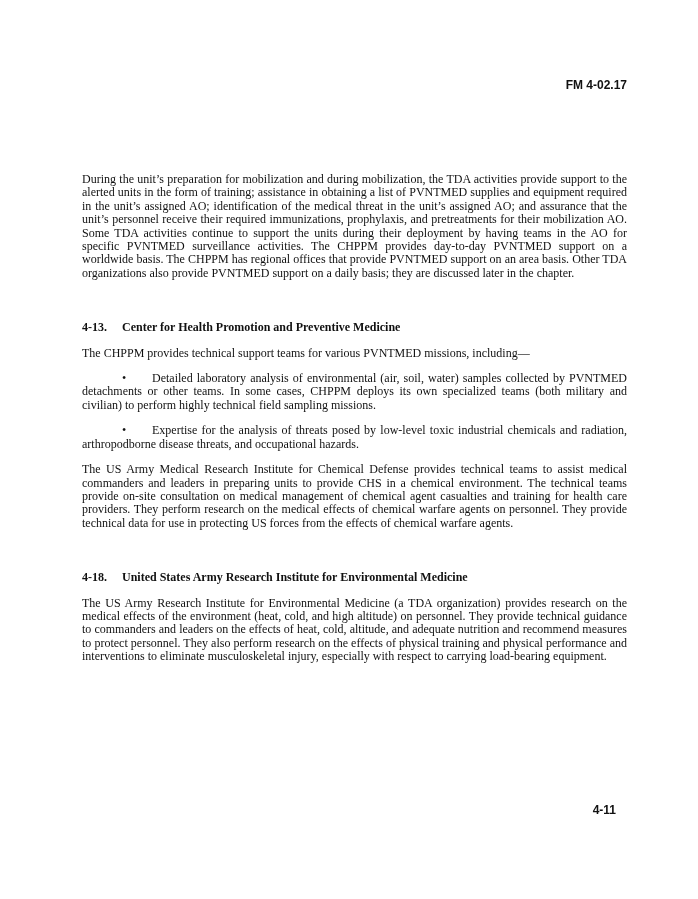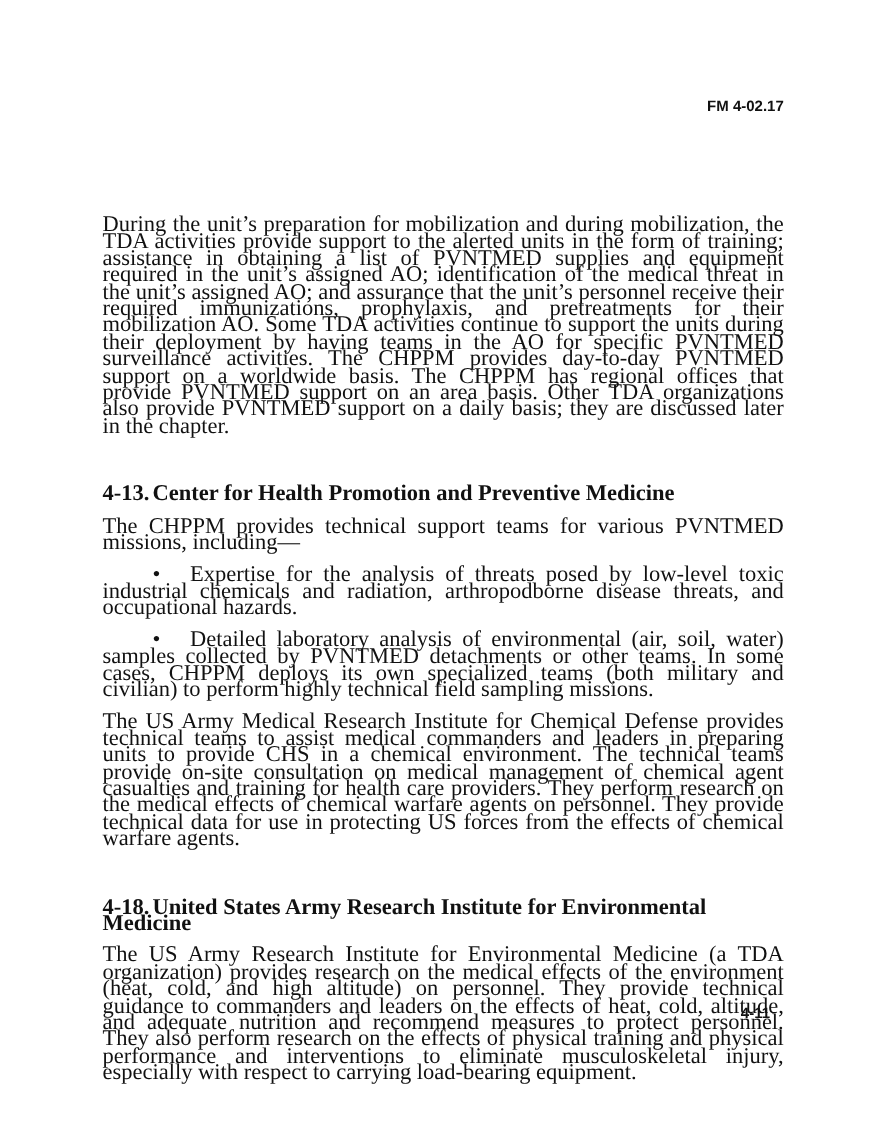--- a/index.html
+++ b/index.html
@@ -1,41 +1,41 @@
 <!DOCTYPE html>
 <html><head>
 <meta charset="utf-8">
 <style>
   html, body { margin: 0; padding: 0; background: #ffffff; }
   body { width: 698px; height: 899px; position: relative; overflow: hidden; color: #111; }
   .header { position: absolute; top: 78px; right: 71px; font-family: "Liberation Sans", sans-serif; font-weight: bold; font-size: 12px; }
   .footer { position: absolute; top: 803px; right: 82px; font-family: "Liberation Sans", sans-serif; font-weight: bold; font-size: 12px; }
-  .content { position: absolute; left: 82px; top: 173px; width: 545px; font-family: "Liberation Serif", serif; font-size: 18px; line-height: 13.4px; }
+  .content { position: absolute; left: 82px; top: 173px; width: 545px; font-family: "Liberation Serif", serif; font-size: 12px; line-height: 13.4px; }
   p { margin: 0; text-align: justify; }
   .section-title { font-weight: bold; margin-top: 41px; margin-bottom: 12px; }
   .section-title .num { display: inline-block; width: 40px; }
   .lead { margin-bottom: 12px; }
   .bullet { text-indent: 40px; margin-bottom: 12px; }
   .bullet .dot { display: inline-block; width: 30px; text-indent: 0; }
 </style>
 </head>
 <body>
 
 <div class="header">FM 4-02.17</div>
 
 <div class="content">
   <p>During the unit’s preparation for mobilization and during mobilization, the TDA activities provide support to the alerted units in the form of training; assistance in obtaining a list of PVNTMED supplies and equipment required in the unit’s assigned AO; identification of the medical threat in the unit’s assigned AO; and assurance that the unit’s personnel receive their required immunizations, prophylaxis, and pretreatments for their mobilization AO.  Some TDA activities continue to support the units during their deployment by having teams in the AO for specific PVNTMED surveillance activities.  The CHPPM provides day-to-day PVNTMED support on a worldwide basis.  The CHPPM has regional offices that provide PVNTMED support on an area basis.  Other TDA organizations also provide PVNTMED support on a daily basis; they are discussed later in the chapter.</p>
 
   <div>
     <div class="section-title">
       <span class="num">4-13.</span><span>Center for Health Promotion and Preventive Medicine</span>
     </div>
     <p class="lead">The CHPPM provides technical support teams for various PVNTMED missions, including—</p>
+    <p class="bullet"><span class="dot">•</span><span>Detailed laboratory analysis of environmental (air, soil, water) samples collected by PVNTMED detachments or other teams.  In some cases, CHPPM deploys its own specialized teams (both military and civilian) to perform highly technical field sampling missions.</span></p>
     <p class="bullet"><span class="dot">•</span><span>Expertise for the analysis of threats posed by low-level toxic industrial chemicals and radiation, arthropodborne disease threats, and occupational hazards.</span></p>
-    <p class="bullet"><span class="dot">•</span><span>Detailed laboratory analysis of environmental (air, soil, water) samples collected by PVNTMED detachments or other teams.  In some cases, CHPPM deploys its own specialized teams (both military and civilian) to perform highly technical field sampling missions.</span></p>
   </div>
 
   <div>
     <p>The US Army Medical Research Institute for Chemical Defense provides technical teams to assist medical commanders and leaders in preparing units to provide CHS in a chemical environment.  The technical teams provide on-site consultation on medical management of chemical agent casualties and training for health care providers.  They perform research on the medical effects of chemical warfare agents on personnel.  They provide technical data for use in protecting US forces from the effects of chemical warfare agents.</p>
   </div>
 
   <div>
     <div class="section-title">
       <span class="num">4-18.</span><span>United States Army Research Institute for Environmental Medicine</span>
     </div>

